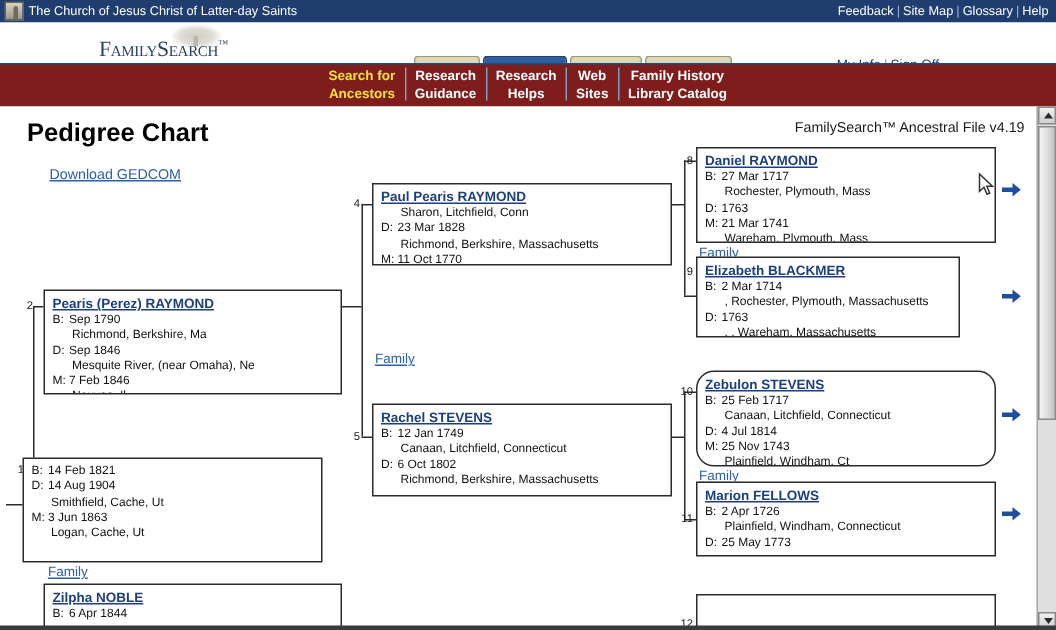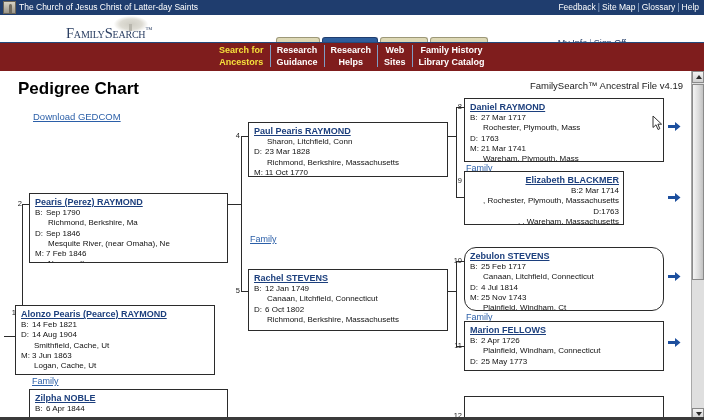--- a/index.html
+++ b/index.html
@@ -129,21 +129,21 @@
     position: absolute; left: 33px; top: 40px;
     font-size: 9.5px; color: #2b5fa8; text-decoration: underline;
     cursor: pointer; white-space: nowrap;
   }
 
   
   .pbox {
     position: absolute;
     border: 1.6px solid #2b2b2b;
     background: #ffffff;
-    padding: 3px 4px 3px 5px;
+    padding: 3px 20px 3px 5px;
     overflow: hidden;
   }
   .pbox .pname {
     font-size: 9px; font-weight: bold; color: #1c3f7d;
     text-decoration: underline; cursor: pointer;
     white-space: nowrap; line-height: 11px; display: block;
   }
   .pline {
     font-size: 8px; color: #111111; line-height: 10.3px; white-space: nowrap;
   }
@@ -302,21 +302,21 @@
           <path d="M0 4h7V1l5.5 4.5L7 10V7H0z" fill="#1d4f9e"></path>
         </svg>
     </div>
     <div class="mouse-cursor" style="left:652px; top:44px;">
       <svg width="11" height="16" viewBox="0 0 11 16">
           <path d="M1 1 L1 12.5 L4 9.8 L6 14.5 L7.8 13.7 L5.9 9.2 L9.6 9.2 Z" fill="#ffffff" stroke="#333333" stroke-width="1"></path>
         </svg>
     </div>
 
     <div class="idx" style="left:452px; top:105px; width:10px;">9</div>
-    <div class="pbox" style="left:464px; top:100px; width:160px; height:54px;text-align:right;">
+    <div class="pbox" style="left:464px; top:100px; width:176px; height:54px;">
       <span class="pname">Elizabeth BLACKMER</span>
       <div class="pline"><span class="lbl">B:</span><span>2 Mar 1714</span></div>
       <div class="pline indent">, Rochester, Plymouth, Massachusetts</div>
       <div class="pline"><span class="lbl">D:</span><span>1763</span></div>
       <div class="pline indent">, , Wareham, Massachusetts</div>
     </div>
     <div class="arrow" style="left:668px; top:121px;">
       <svg width="13" height="11" viewBox="0 0 13 11">
           <path d="M0 4h7V1l5.5 4.5L7 10V7H0z" fill="#1d4f9e"></path>
         </svg>
@@ -380,21 +380,20 @@
       <div class="pline"><span class="lbl">B:</span><span>Sep 1790</span></div>
       <div class="pline indent">Richmond, Berkshire, Ma</div>
       <div class="pline"><span class="lbl">D:</span><span>Sep 1846</span></div>
       <div class="pline indent">Mesquite River, (near Omaha), Ne</div>
       <div class="pline"><span class="lbl">M:</span><span>7 Feb 1846</span></div>
       <div class="pline indent">Nauvoo, Il</div>
     </div>
 
     <div class="idx" style="left:8px; top:237px; width:8px;">1</div>
     <div class="pbox" style="left:15px; top:234px; width:200px; height:70px;">
-      <span class="pname">Alonzo Pearis (Pearce) RAYMOND</span>
       <div class="pline"><span class="lbl">B:</span><span>14 Feb 1821</span></div>
       <div class="pline"><span class="lbl">D:</span><span>14 Aug 1904</span></div>
       <div class="pline indent">Smithfield, Cache, Ut</div>
       <div class="pline"><span class="lbl">M:</span><span>3 Jun 1863</span></div>
       <div class="pline indent">Logan, Cache, Ut</div>
     </div>
     <div class="famlink" style="left:32px; top:305px;">Family</div>
 
     <div class="pbox" style="left:29px; top:318px; width:199px; height:40px;">
       <span class="pname">Zilpha NOBLE</span>

